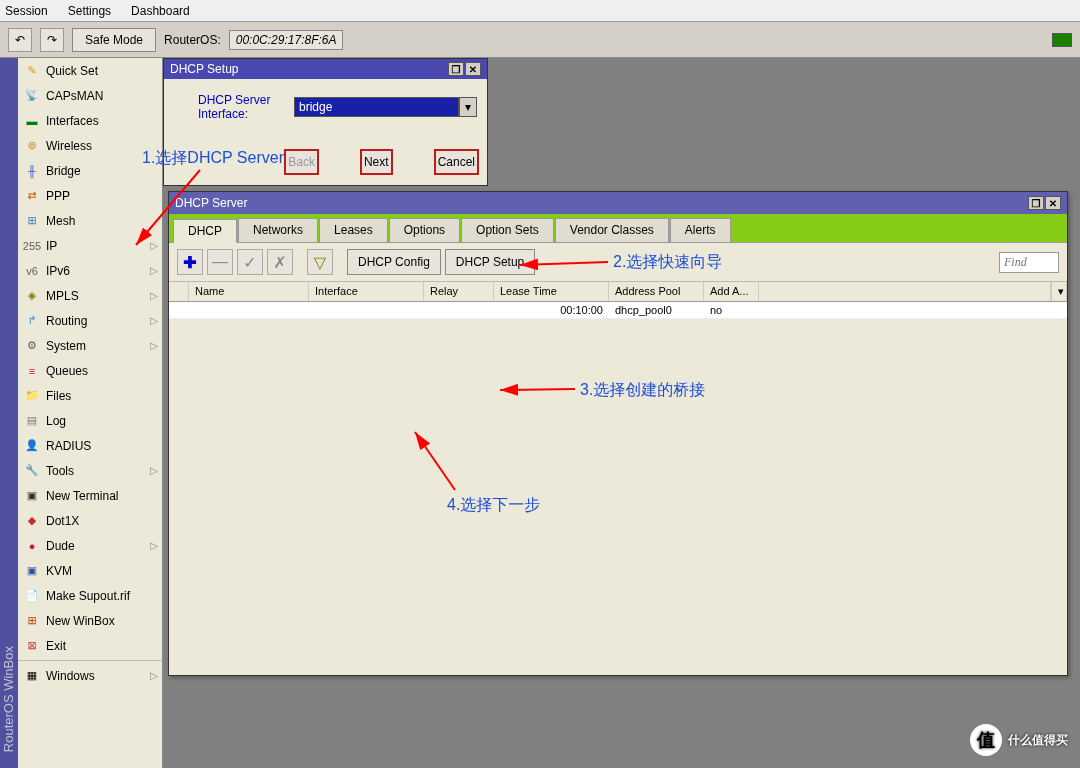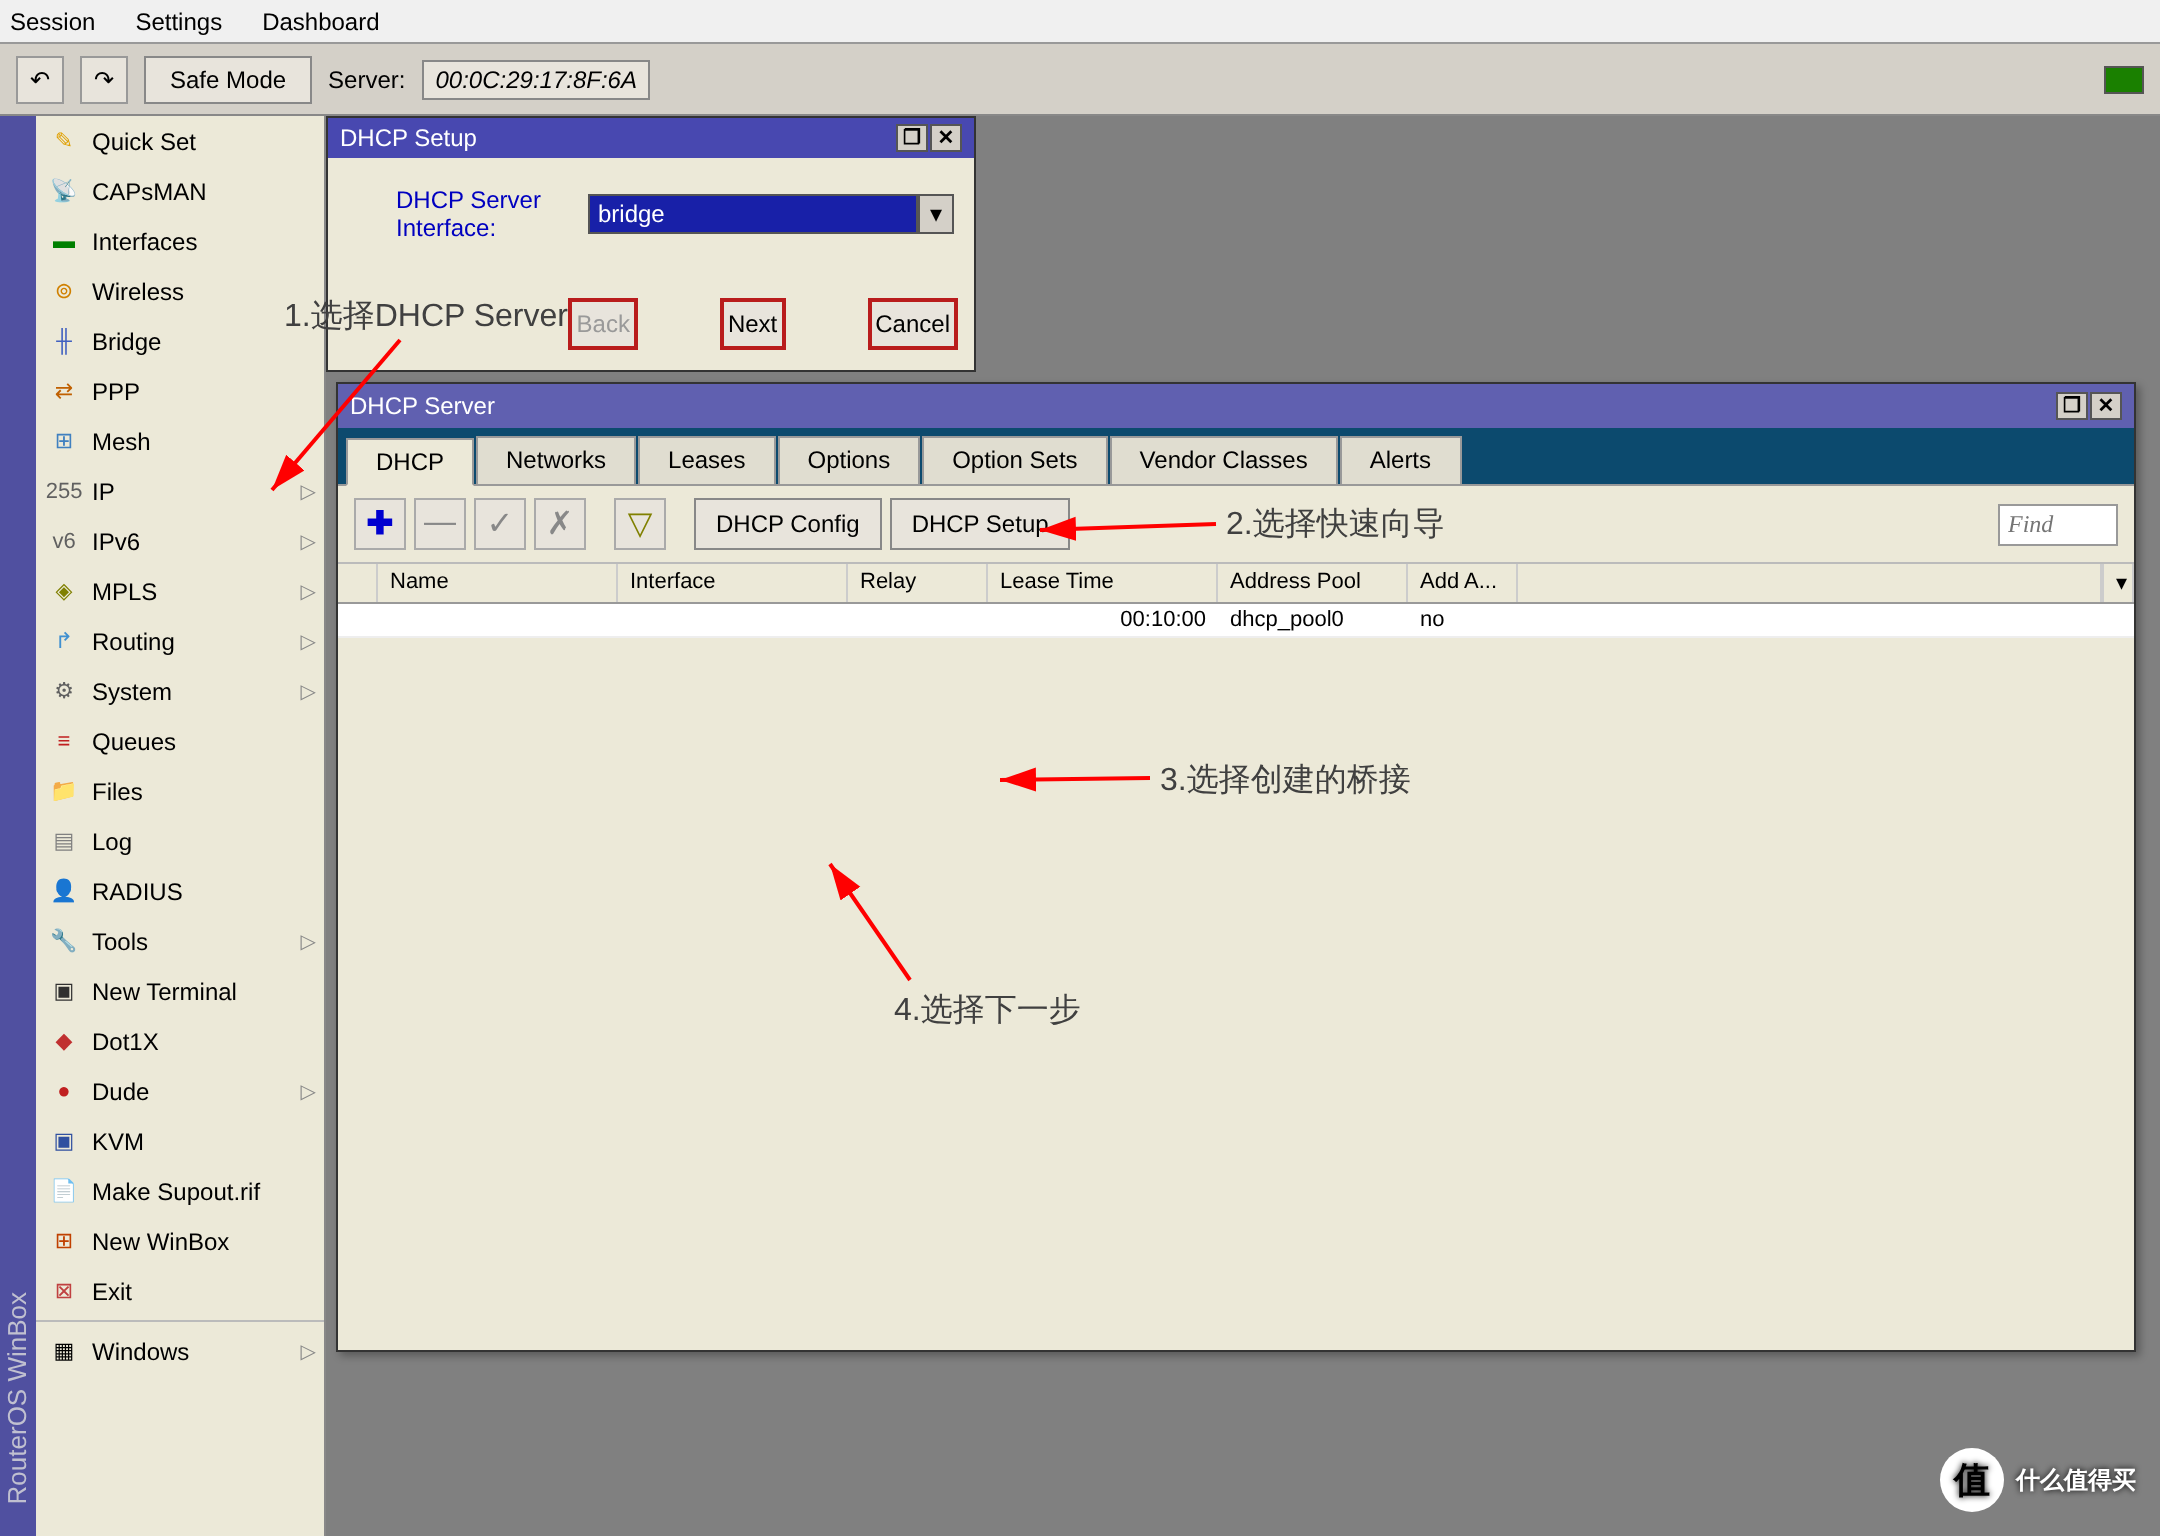--- a/index.html
+++ b/index.html
@@ -25,21 +25,21 @@
 .sb-divider { border-top: 1px solid #bbb; margin: 2px 0; }
 
 .workspace { flex: 1; background: #808080; position: relative; }
 
 .win { position: absolute; background: #ece9d8; border: 1px solid #333; box-shadow: 2px 2px 4px rgba(0,0,0,.3); }
 .win-title { background: #6060b0; color: #fff; padding: 3px 6px; display: flex; align-items: center; justify-content: space-between; height: 22px; }
 .win-controls { display: flex; gap: 1px; }
 .win-ctrl { width: 16px; height: 14px; background: #d4d0c8; border: 1px solid #555; font-size: 10px; display: flex; align-items: center; justify-content: center; cursor: pointer; color: #000; font-weight: bold; }
 
 .dhcp-win { left: 5px; top: 133px; width: 900px; height: 485px; }
-.tabs { display: flex; background: #0c4a6e; padding: 4px 4px 0 4px; gap: 0; }
+.tabs { display: flex; background: #84cc16; padding: 4px 4px 0 4px; gap: 0; }
 .tab { padding: 4px 14px; border: 1px solid #999; background: #e0ddd0; cursor: pointer; border-bottom: none; margin-right: 1px; }
 .tab.active { background: #ece9d8; border-bottom: 1px solid #ece9d8; position: relative; top: 1px; }
 
 .tab-toolbar { background: #ece9d8; padding: 6px 8px; display: flex; align-items: center; gap: 4px; border-top: 1px solid #999; border-bottom: 1px solid #bbb; }
 .icon-btn { width: 26px; height: 26px; border: 1px solid #aaa; background: #e8e4dc; display: flex; align-items: center; justify-content: center; font-size: 16px; cursor: pointer; }
 .icon-btn.add { color: #0000d0; font-weight: bold; }
 .cfg-btn { padding: 5px 10px; border: 1px solid #888; background: #e8e4dc; cursor: pointer; }
 .find-box { margin-left: auto; }
 .find-box input { width: 60px; padding: 2px 4px; border: 1px solid #999; font-style: italic; color: #888; font-family: Liberation Serif, serif; }
 
@@ -58,40 +58,40 @@
 .setup-body { padding: 14px 10px; margin-left: 24px; }
 .setup-row { display: flex; align-items: center; gap: 6px; margin-bottom: 14px; }
 .setup-row label { color: #0000c0; }
 .setup-select { flex: 1; display: flex; }
 .setup-select input { flex: 1; background: #1820a8; color: #fff; border: 1px solid #555; padding: 2px 4px; }
 .setup-select .drop { width: 18px; border: 1px solid #555; background: #d4d0c8; display: flex; align-items: center; justify-content: center; cursor: pointer; }
 .setup-btns { display: flex; justify-content: flex-end; gap: 10px; padding: 0 8px 10px; }
 .setup-btns button { padding: 4px 2px; border: 2px solid #b91c1c; background: #e8e4dc; cursor: pointer; margin-left: 31px; }
 .setup-btns button.disabled { color: #999; }
 
-.annot { position: absolute; color: #404040; font-size: 16px; z-index: 50; pointer-events: none; font-family: sans-serif; }
+.annot { position: absolute; color: #1d4ed8; font-size: 16px; z-index: 50; pointer-events: none; font-family: sans-serif; }
 svg.annot-svg { position: absolute; top: 0; left: 0; pointer-events: none; z-index: 49; }
 
 .watermark { position: absolute; right: 12px; bottom: 12px; display: flex; align-items: center; gap: 6px; color: #fff; font-size: 20px; font-weight: bold; z-index: 100; text-shadow: 0 0 3px #000; }
 .watermark .wm-icon { width: 32px; height: 32px; border-radius: 50%; background: #fff; color: #000; display: flex; align-items: center; justify-content: center; font-size: 18px; }
 </style>
 </head>
 <body>
 
 <div class="menubar">
   <span>Session</span>
   <span>Settings</span>
   <span>Dashboard</span>
 </div>
 
 <div class="toolbar">
   <div class="tb-btn">↶</div>
   <div class="tb-btn">↷</div>
   <div class="safe-mode">Safe Mode</div>
-  <span>Server:</span>
+  <span>RouterOS:</span>
   <span class="session-box">00:0C:29:17:8F:6A</span>
   <div class="toolbar-right"></div>
 </div>
 
 <div class="main">
   <div class="vbar">
     <div class="vbar-text">RouterOS WinBox</div>
   </div>
 
   <div class="sidebar">

